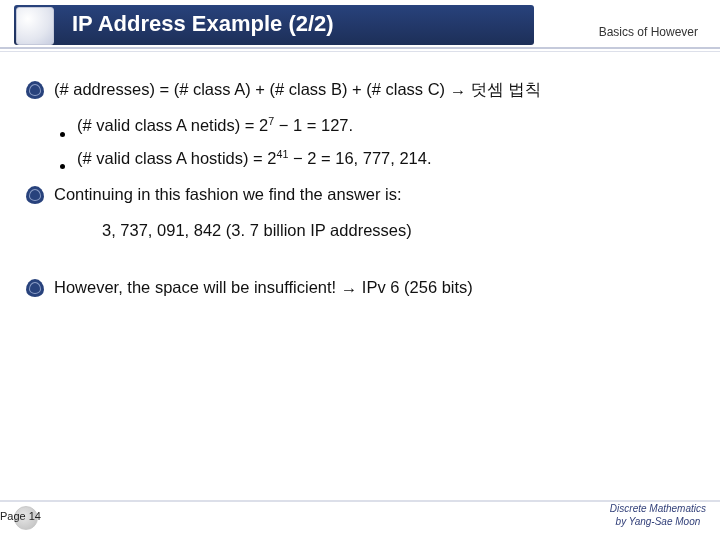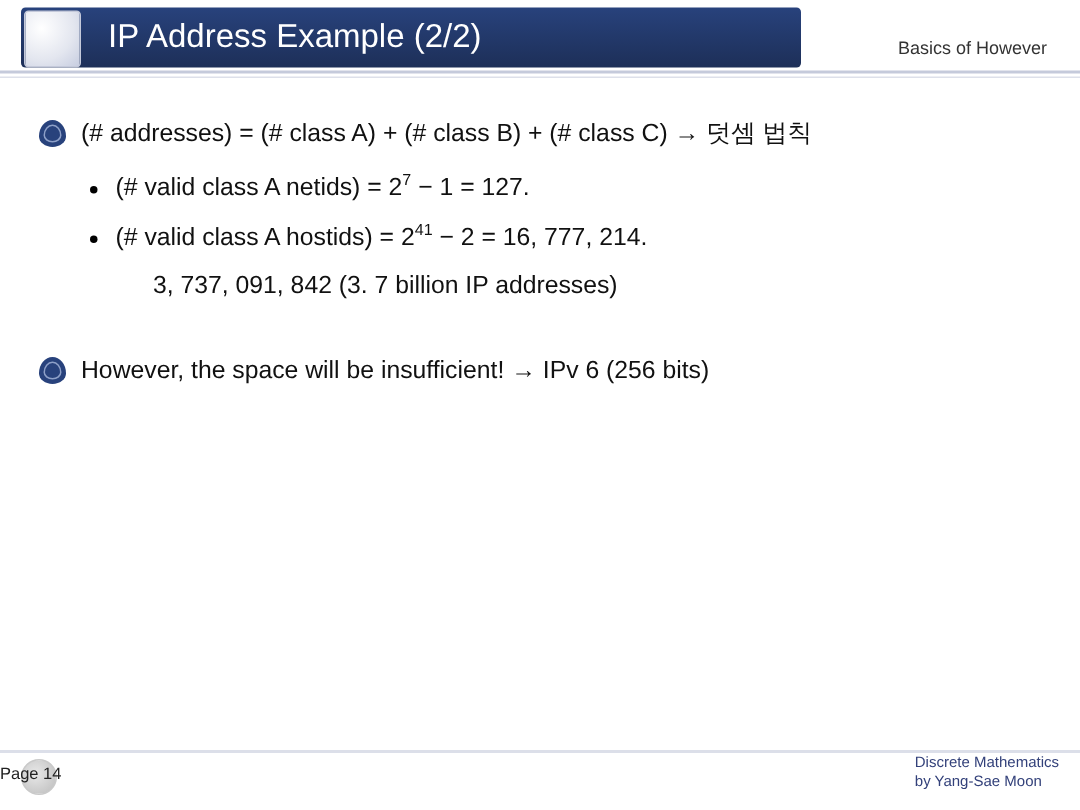--- a/index.html
+++ b/index.html
@@ -1,40 +1,40 @@
 <!DOCTYPE html>
 <html><head>
 <meta charset="utf-8">
 <style>
   html,body{margin:0;padding:0;width:720px;height:540px;font-family:Verdana,"Malgun Gothic","Apple SD Gothic Neo",sans-serif;background:#fff;color:#000;overflow:hidden}
   .slide{position:relative;width:720px;height:540px}
   
   .hdr{position:absolute;top:3px;left:0;right:0;height:48px}
   .hdr-blue-bar{position:absolute;top:2px;left:14px;width:520px;height:40px;background:linear-gradient(#28427c,#1d2f58);border-radius:3px}
-  .hdr-title{position:absolute;top:8px;left:72px;color:#fff;font-size:22px;font-weight:normal}
+  .hdr-title{position:absolute;top:8px;left:72px;color:#fff;font-size:22px;font-weight:bold}
   .hdr-icon{position:absolute;top:4px;left:16px;width:36px;height:36px;background:radial-gradient(circle at 30% 30%,#fff,#e3e6ef 60%,#c7cde0);border-radius:3px;border:1px solid #c4c9da}
   .hdr-sub{position:absolute;top:22px;right:22px;font-size:12px;color:#333}
   .hdr-rules{position:absolute;left:0;right:0}
   .rule1{position:absolute;top:44px;left:0;right:0;height:2px;background:#c5cadb}
   .rule2{position:absolute;top:48px;left:0;right:0;height:1px;background:#dde0ea}
   
   .content{position:absolute;top:64px;left:26px;right:26px;bottom:42px;font-size:16.5px;color:#111;line-height:1.35}
-  .b1{display:flex;align-items:flex-start;margin:14px 0}
+  .b1{display:flex;align-items:center;margin:14px 0}
   .crest{flex:0 0 auto;width:18px;height:18px;margin:2px 10px 0 0;background:#28427c;border-radius:50% 50% 50% 50%/60% 60% 40% 40%;position:relative}
   .crest:before{content:"";position:absolute;inset:3px;border:1px solid #8ea0c8;border-radius:inherit}
-  .b2{display:flex;align-items:flex-start;margin:10px 0 10px 34px}
+  .b2{display:flex;align-items:flex-end;margin:10px 0 10px 34px}
   .dot{flex:0 0 auto;width:5px;height:5px;border-radius:50%;background:#000;margin:10px 12px 0 0}
   .indent{margin-left:76px;margin-top:6px;margin-bottom:6px}
   sup{font-size:0.65em;vertical-align:super;line-height:0}
   
   .ftr{position:absolute;left:0;right:0;bottom:6px;height:34px}
   .ftr-line{position:absolute;top:0;left:0;right:0;height:2px;background:#dcdfe9}
   .ftr-logo{position:absolute;left:14px;top:6px;width:22px;height:22px;border-radius:50%;background:radial-gradient(circle at 40% 40%,#e8e8e8,#bcbcbc);border:1px solid #c9c9c9}
   .ftr-page{position:absolute;left:0;right:0;top:10px;font-size:11px;color:#222}
-  .ftr-credit{position:absolute;right:14px;top:3px;text-align:left;font-size:10px;color:#33417a;line-height:1.25}
+  .ftr-credit{position:absolute;right:14px;top:3px;text-align:center;font-size:10px;font-style:italic;color:#33417a;line-height:1.25}
 </style>
 </head>
 <body>
 
 <div class="slide">
 
   <div class="hdr">
     <div class="hdr-blue-bar"></div>
     <div class="hdr-icon"></div>
     <div class="hdr-title">IP Address Example (2/2)</div>
@@ -60,20 +60,24 @@
       </span>
     </div>
 
     <div class="b2">
       <span class="dot"></span>
       <span>
         <span>(# valid class A hostids) = 2</span><sup>41</sup><span> − 2 = 16, 777, 214.</span>
       </span>
     </div>
 
+    <div class="b1">
+      <span class="crest"></span>
+      <span>Continuing in this fashion we find the answer is:</span>
+    </div>
     <div class="indent">3, 737, 091, 842  (3. 7 billion IP addresses)</div>
 
     <div class="b1" style="margin-top:35px">
       <span class="crest"></span>
       <span>However, the space will be insufficient!  →  IPv 6 (256 bits)</span>
     </div>
 
   </div>
 
   <div class="ftr">

